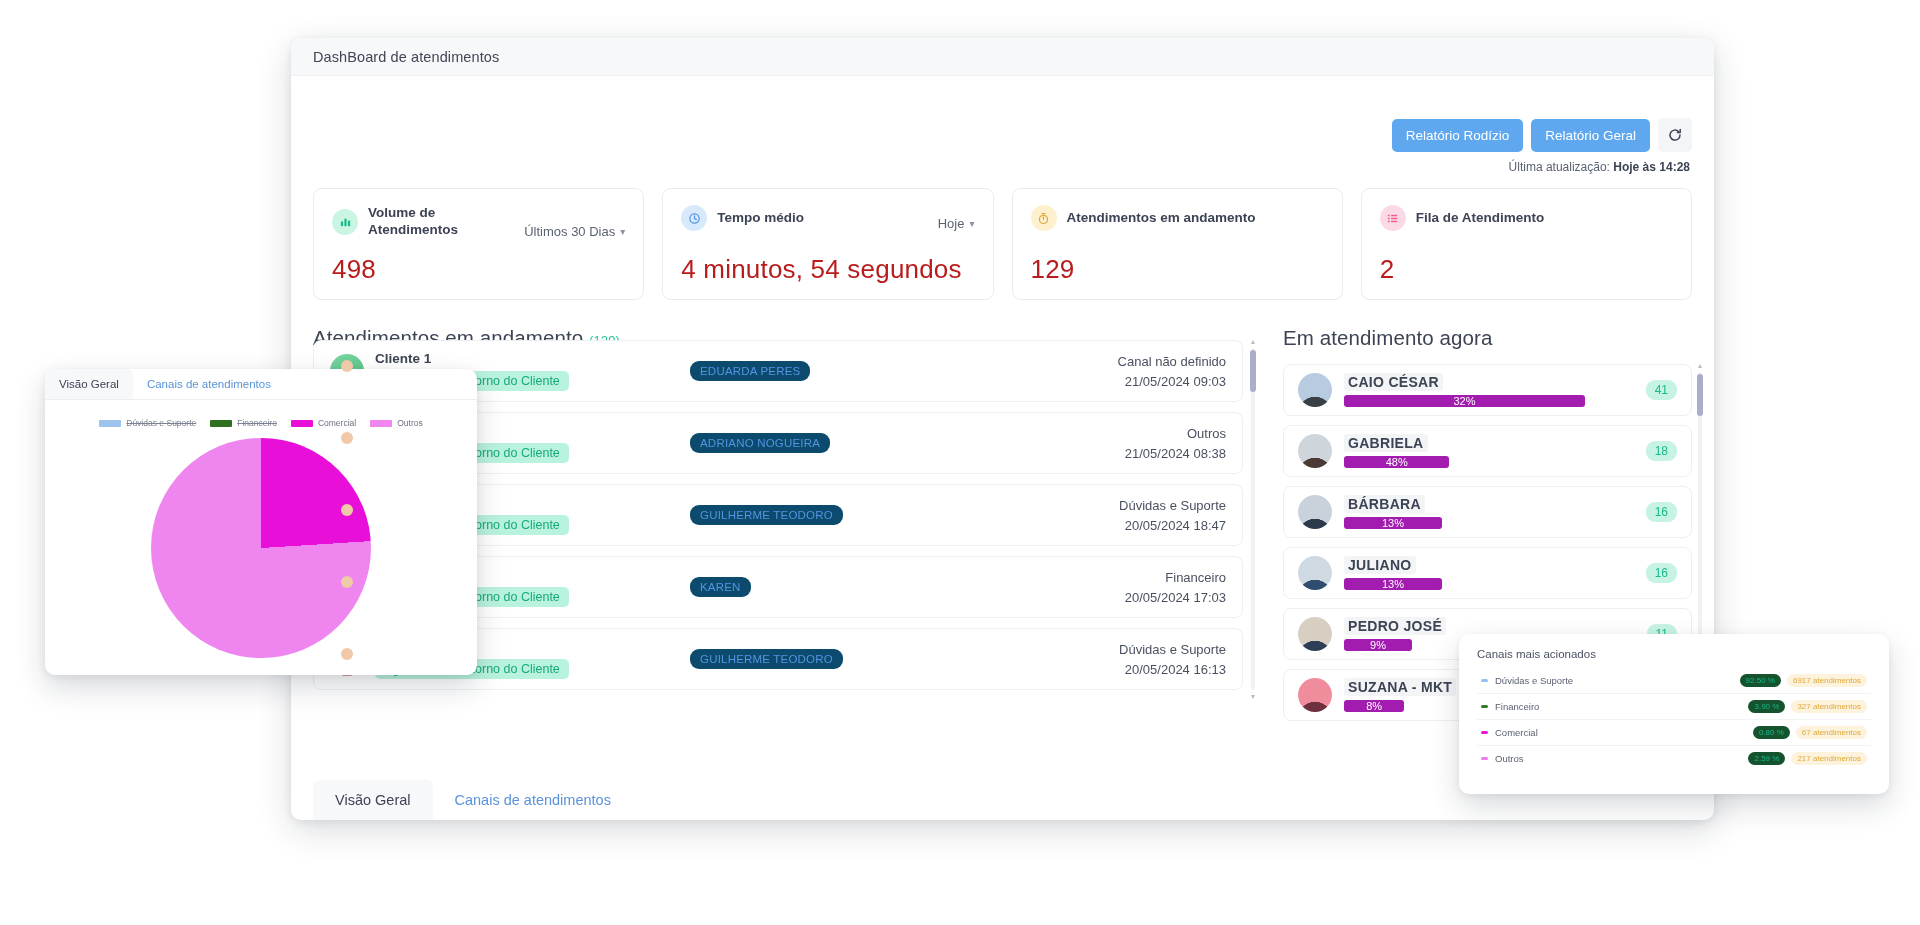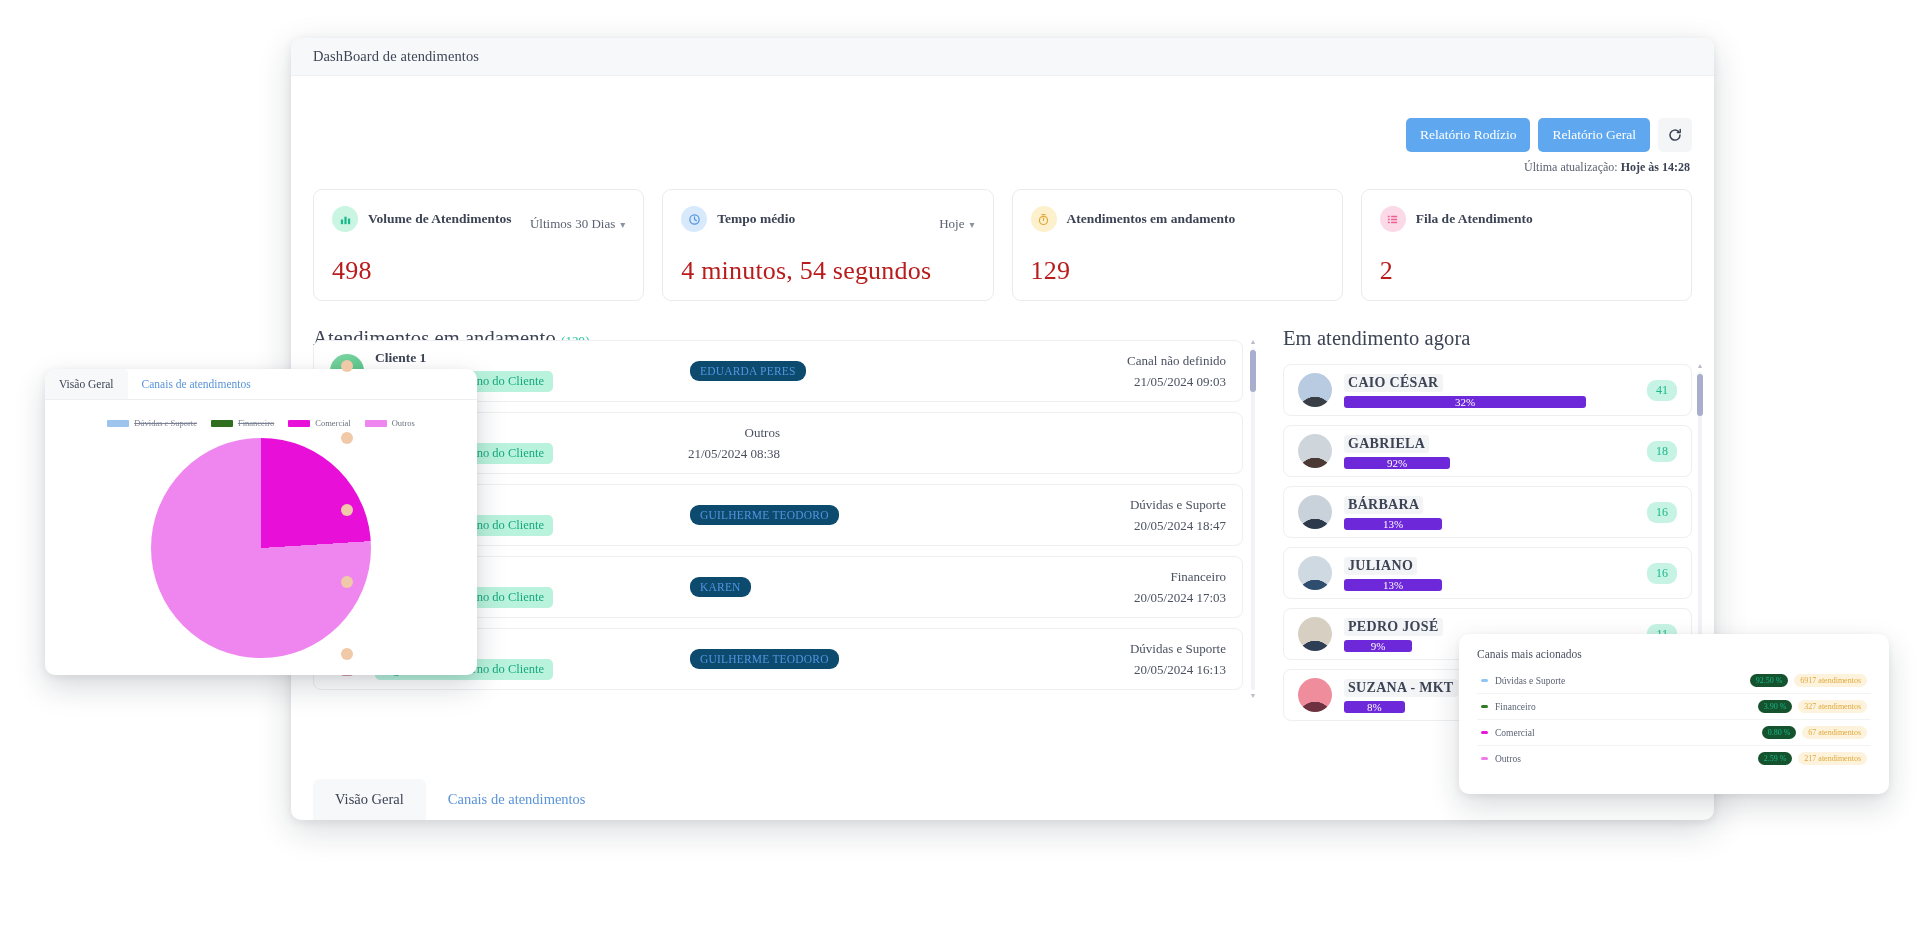--- a/index.html
+++ b/index.html
@@ -2,21 +2,21 @@
 <html><head>
 <meta charset="utf-8">
 <style>
   * { box-sizing: border-box; margin: 0; padding: 0; }
   html, body {
     width: 1920px; height: 925px;
     background: #ffffff;
     font-family: "Liberation Sans", sans-serif;
     overflow: hidden;
   }
-  .stage { position: relative; width: 1920px; height: 925px; font-family: Liberation Serif, serif; }
+  .stage { position: relative; width: 1920px; height: 925px; }
 
   
   .window {
     position: absolute; left: 291px; top: 38px;
     width: 1423px; height: 782px;
     background: #ffffff;
     border-radius: 10px;
     box-shadow: 0 10px 34px rgba(20,28,46,.16), 0 2px 8px rgba(20,28,46,.08);
     overflow: hidden;
   }
@@ -147,21 +147,21 @@
   }
   .agent-pic { width: 34px; height: 34px; border-radius: 50%; flex: none; overflow: hidden; position: relative; }
   .agent-body { flex: 1; min-width: 0; }
   .agent-name {
     font-size: 14px; color: #3c4354; font-weight: 700;
     background: #f3f4f6; display: inline-block; padding: 1px 4px; border-radius: 3px;
     margin-bottom: 4px; letter-spacing: .3px;
   }
   .bar-bg { height: 15px; background: #f1f2f5; border-radius: 3px; position: relative; overflow: hidden; }
   .bar-fill {
-    height: 100%; background: #6d28d9; border-radius: 3px;
+    height: 100%; background: #a21caf; border-radius: 3px;
     color: #fff; font-size: 11px; display: flex; align-items: center; justify-content: center;
   }
   .agent-count {
     background: #c6f3e3; color: #18b98a; font-size: 12px;
     padding: 3px 9px; border-radius: 9px; flex: none;
   }
   .sbar2 { position: absolute; right: -12px; top: 0; width: 8px; height: 320px; }
 
   
   .tabs {
@@ -342,20 +342,23 @@
                   <div class="meta">
                     <div class="ch">Canal não definido</div>
                     <div class="dt">21/05/2024 09:03</div>
                   </div>
                 </div>
                 <div class="row">
                   <div class="cust">
                     <span class="ava"></span>
                     <span><div class="cust-name">Cliente 2</div><span class="pill-green">Aguardando Retorno do Cliente</span></span>
                   </div>
+                  <div class="agent">
+                    <span class="pill-blue">ADRIANO NOGUEIRA</span>
+                  </div>
                   <div class="meta">
                     <div class="ch">Outros</div>
                     <div class="dt">21/05/2024 08:38</div>
                   </div>
                 </div>
                 <div class="row">
                   <div class="cust">
                     <span class="ava"></span>
                     <span><div class="cust-name">Cliente 3</div><span class="pill-green">Aguardando Retorno do Cliente</span></span>
                   </div>
@@ -407,21 +410,21 @@
           <h2 class="sect">Em atendimento agora</h2>
           <div class="agents">
             <div id="agent-list">
                 <div class="agent-row">
                   <span class="agent-pic" style="background: radial-gradient(circle at 50% 120%, rgb(58, 63, 70) 38%, rgb(185, 203, 224) 39%);"></span>
                   <span class="agent-body"><span class="agent-name">CAIO CÉSAR</span><span class="bar-bg"><span class="bar-fill" style="width: 83.2%;">32%</span></span></span>
                   <span class="agent-count">41</span>
                 </div>
                 <div class="agent-row">
                   <span class="agent-pic" style="background: radial-gradient(circle at 50% 120%, rgb(74, 58, 51) 38%, rgb(207, 214, 219) 39%);"></span>
-                  <span class="agent-body"><span class="agent-name">GABRIELA</span><span class="bar-bg"><span class="bar-fill" style="width: 36.4%;">92%</span></span></span>
+                  <span class="agent-body"><span class="agent-name">GABRIELA</span><span class="bar-bg"><span class="bar-fill" style="width: 36.4%;">48%</span></span></span>
                   <span class="agent-count">18</span>
                 </div>
                 <div class="agent-row">
                   <span class="agent-pic" style="background: radial-gradient(circle at 50% 120%, rgb(44, 58, 76) 38%, rgb(201, 210, 218) 39%);"></span>
                   <span class="agent-body"><span class="agent-name">BÁRBARA</span><span class="bar-bg"><span class="bar-fill" style="width: 33.8%;">13%</span></span></span>
                   <span class="agent-count">16</span>
                 </div>
                 <div class="agent-row">
                   <span class="agent-pic" style="background: radial-gradient(circle at 50% 120%, rgb(47, 77, 110) 38%, rgb(207, 217, 226) 39%);"></span>
                   <span class="agent-body"><span class="agent-name">JULIANO</span><span class="bar-bg"><span class="bar-fill" style="width: 33.8%;">13%</span></span></span>

